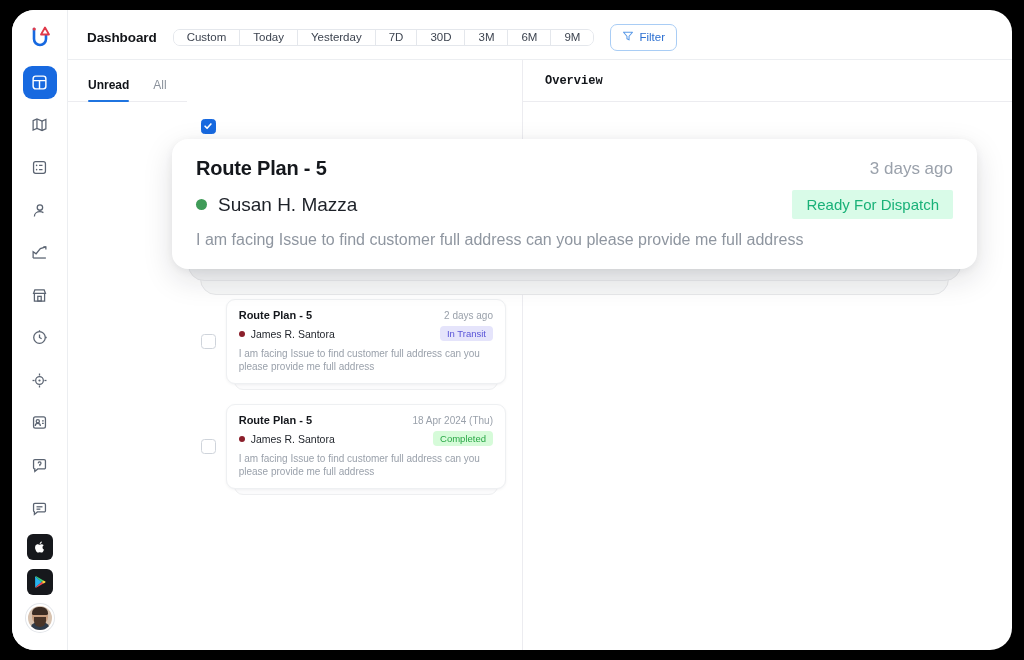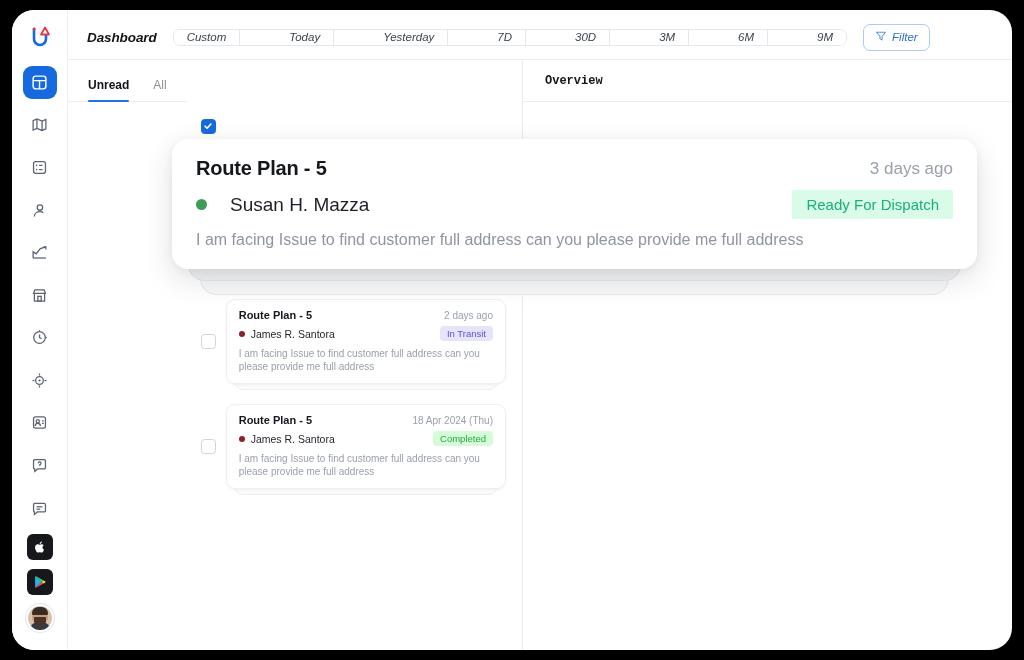--- a/index.html
+++ b/index.html
@@ -120,35 +120,33 @@
 
   
   .header {
     height: 50px;
     flex: 0 0 50px;
     border-bottom: 1px solid #eceef1;
     display: flex;
     align-items: center;
     padding: 5px 18px 0 19px;
     gap: 16px;
-    font-style: italic;
   }
   .page-title {
     font-size: 13.5px;
     font-weight: bold;
     color: #121418;
     letter-spacing: -0.1px;
   }
   .range-group {
     display: flex;
     border: 1px solid #e4e7ec;
     border-radius: 7px;
     overflow: hidden;
     height: 17px;
-    gap: 36px;
   }
   .range-btn {
     padding: 0 13px;
     display: flex; align-items: center;
     font-size: 11.5px;
     color: #3d4450;
     border-right: 1px solid #e4e7ec;
     cursor: pointer;
     background: #fff;
     white-space: nowrap;
@@ -341,21 +339,21 @@
     margin-bottom: 10px;
   }
   .f-title { font-size: 20px; font-weight: bold; color: #14171c; letter-spacing: -0.2px; }
   .f-time { font-size: 17px; color: #9aa1ab; }
   .f-mid {
     display: flex; align-items: center; justify-content: space-between;
     margin-bottom: 12px;
   }
   .f-person { display: flex; align-items: center; gap: 11px; }
   .f-dot { width: 11px; height: 11px; border-radius: 50%; flex: 0 0 11px; }
-  .f-name { font-size: 19px; color: #1d2128; margin-left: 12px; }
+  .f-name { font-size: 19px; color: #1d2128; }
   .f-badge {
     font-size: 15px;
     padding: 6px 14px;
     border-radius: 2px;
     white-space: nowrap;
   }
   .f-msg { font-size: 16px; color: #8f96a0; }
 </style>
 </head>
 <body>

